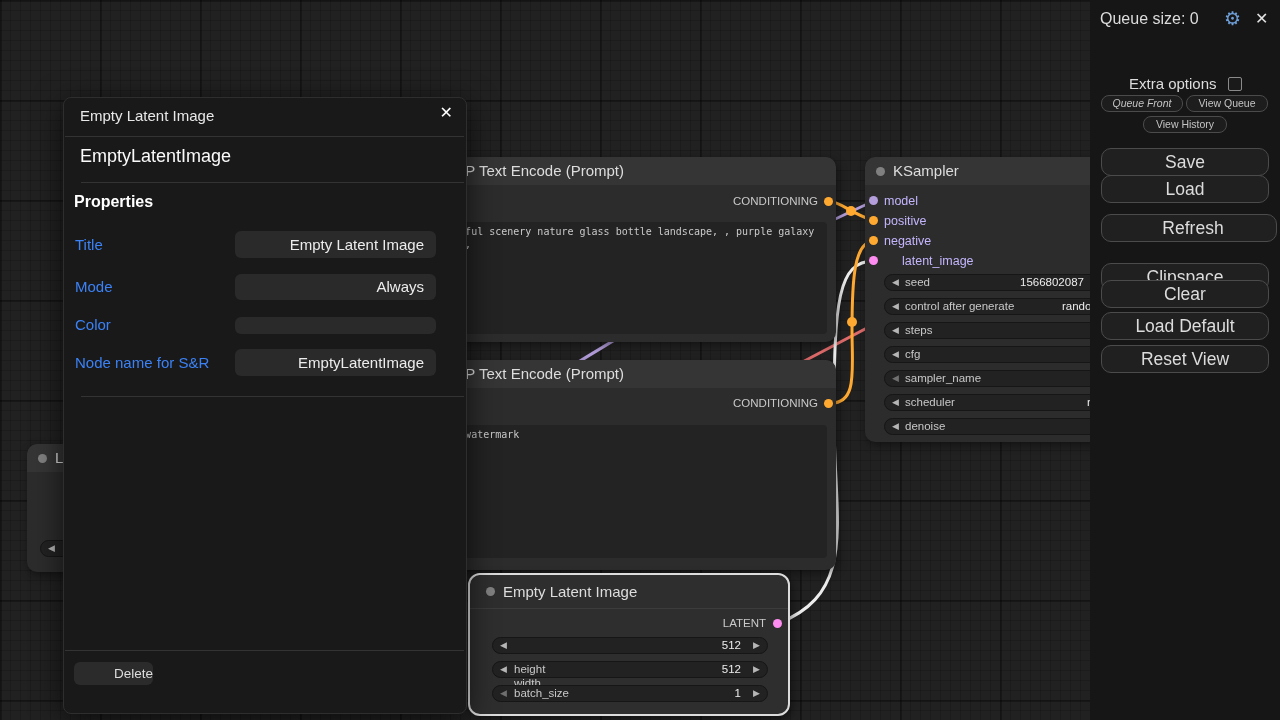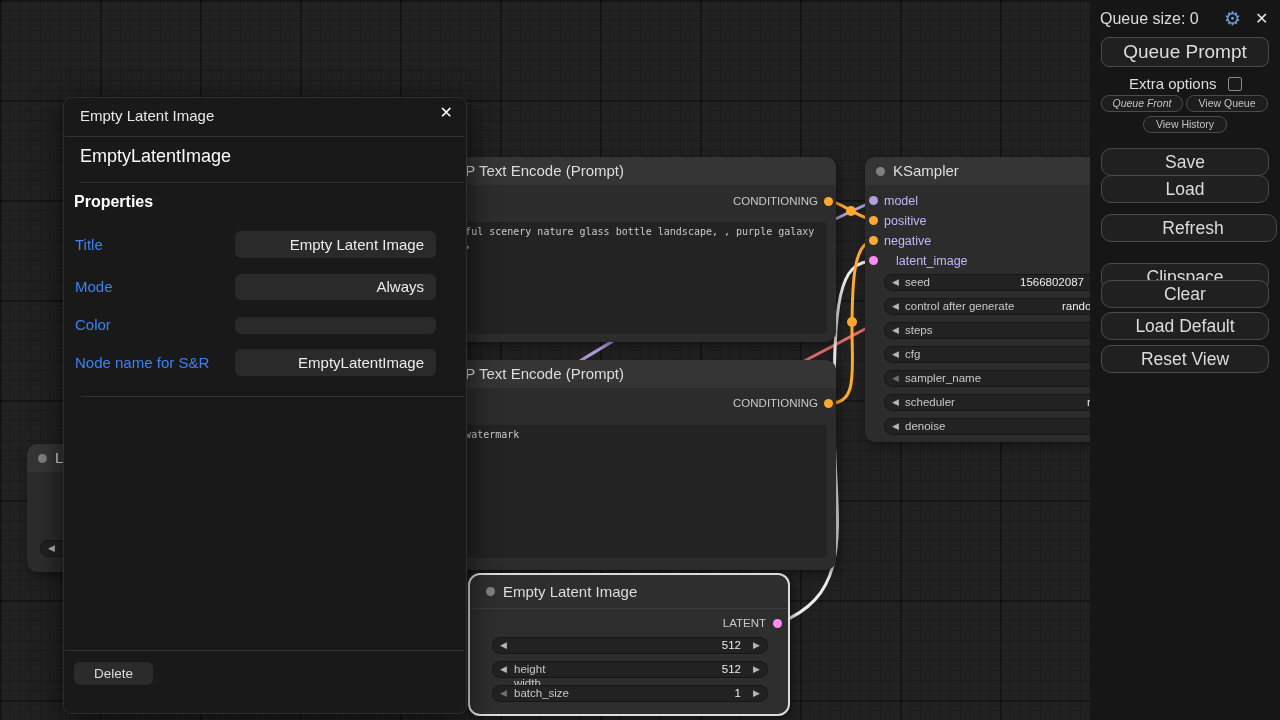--- a/index.html
+++ b/index.html
@@ -131,21 +131,21 @@
       <span class="tdot"></span>
       <span class="ttext">KSampler</span>
     </div>
     <div class="indot" style="left: 4px; top: 39px; background: rgb(179, 157, 219);"></div>
     <div class="inlabel" style="left:19px;top:37px;">model</div>
     <div class="indot" style="left: 4px; top: 59px; background: rgb(255, 169, 49);"></div>
     <div class="inlabel" style="left:19px;top:57px;">positive</div>
     <div class="indot" style="left: 4px; top: 79px; background: rgb(255, 169, 49);"></div>
     <div class="inlabel" style="left:19px;top:77px;">negative</div>
     <div class="indot" style="left: 4px; top: 99px; background: rgb(255, 140, 240);"></div>
-    <div class="inlabel" style="left:31px;top:97px;text-align:right;">latent_image</div>
+    <div class="inlabel" style="left:37px;top:97px;text-align:right;">latent_image</div>
 
     <div class="pill" style="left:19px;top:117px;width:243px;">
       <span class="arrL">◀</span>
       <span class="wname" style="left:20px;">seed</span>
       <span class="wval" style="left:135px;">1566802087</span>
     </div>
     <div class="pill" style="left:19px;top:141px;width:243px;">
       <span class="arrL">◀</span>
       <span class="wname" style="left:20px;">control after generate</span>
       <span class="wval" style="left:177px;">randomize</span>
@@ -196,29 +196,28 @@
       <span class="pval" style="line-height:17px;"></span>
     </div>
 
     <div class="dlabel" style="top:251px;height:27px;line-height:27px;">Node name for S&amp;R</div>
     <div class="dpill" style="top:251px;height:27px;">
       <span class="pval" style="line-height:27px;">EmptyLatentImage</span>
     </div>
 
     <div class="hr" style="left:17px;top:298px;width:383px;"></div>
     <div class="hr" style="left:1px;top:552px;width:399px;"></div>
-    <div style="position:absolute;left:10px;top:564px;width:79px;height:23px;line-height:23px;text-align:center;background:#2b2b2b;border-radius:6px;font-size:13.5px;color:#ddd;cursor:pointer;">Delete</div>
+    <div style="position:absolute;left:10px;top:564px;width:79px;height:23px;line-height:23px;text-align:right;background:#2b2b2b;border-radius:6px;font-size:13.5px;color:#ddd;cursor:pointer;">Delete</div>
   </div>
 
   <div id="sidebar">
     <div style="position:absolute;left:10px;top:10px;font-size:16px;color:#dcdcdc;">Queue size: 0</div>
     <div style="position: absolute; left: 134px; top: 7px; font-size: 19px; color: rgb(111, 159, 216);" title="Extra options">⚙</div>
     <div style="position:absolute;left:165px;top:9px;font-size:16px;color:#e3e3e3;">✕</div>
 
-    <div class="sbtn" style="top:37px;height:28px;line-height:28px;font-size:19px;border-radius:8px;">Queue Prompt</div>
 
     <div style="position:absolute;left:39px;top:75px;font-size:15px;color:#dcdcdc;">Extra options</div>
     <div style="position:absolute;left:138px;top:77px;width:12px;height:12px;border:1px solid #8a8a8a;border-radius:2px;background:#1a1a1a;"></div>
 
     <div class="sbtn-sm" style="left:11px;top:95px;width:80px;font-style:italic;">Queue Front</div>
     <div class="sbtn-sm" style="left:96px;top:95px;width:80px;">View Queue</div>
     <div class="sbtn-sm" style="left:53px;top:116px;width:82px;">View History</div>
 
     <div class="sbtn" style="top:148px;">Save</div>
     <div class="sbtn" style="top:175px;">Load</div>

